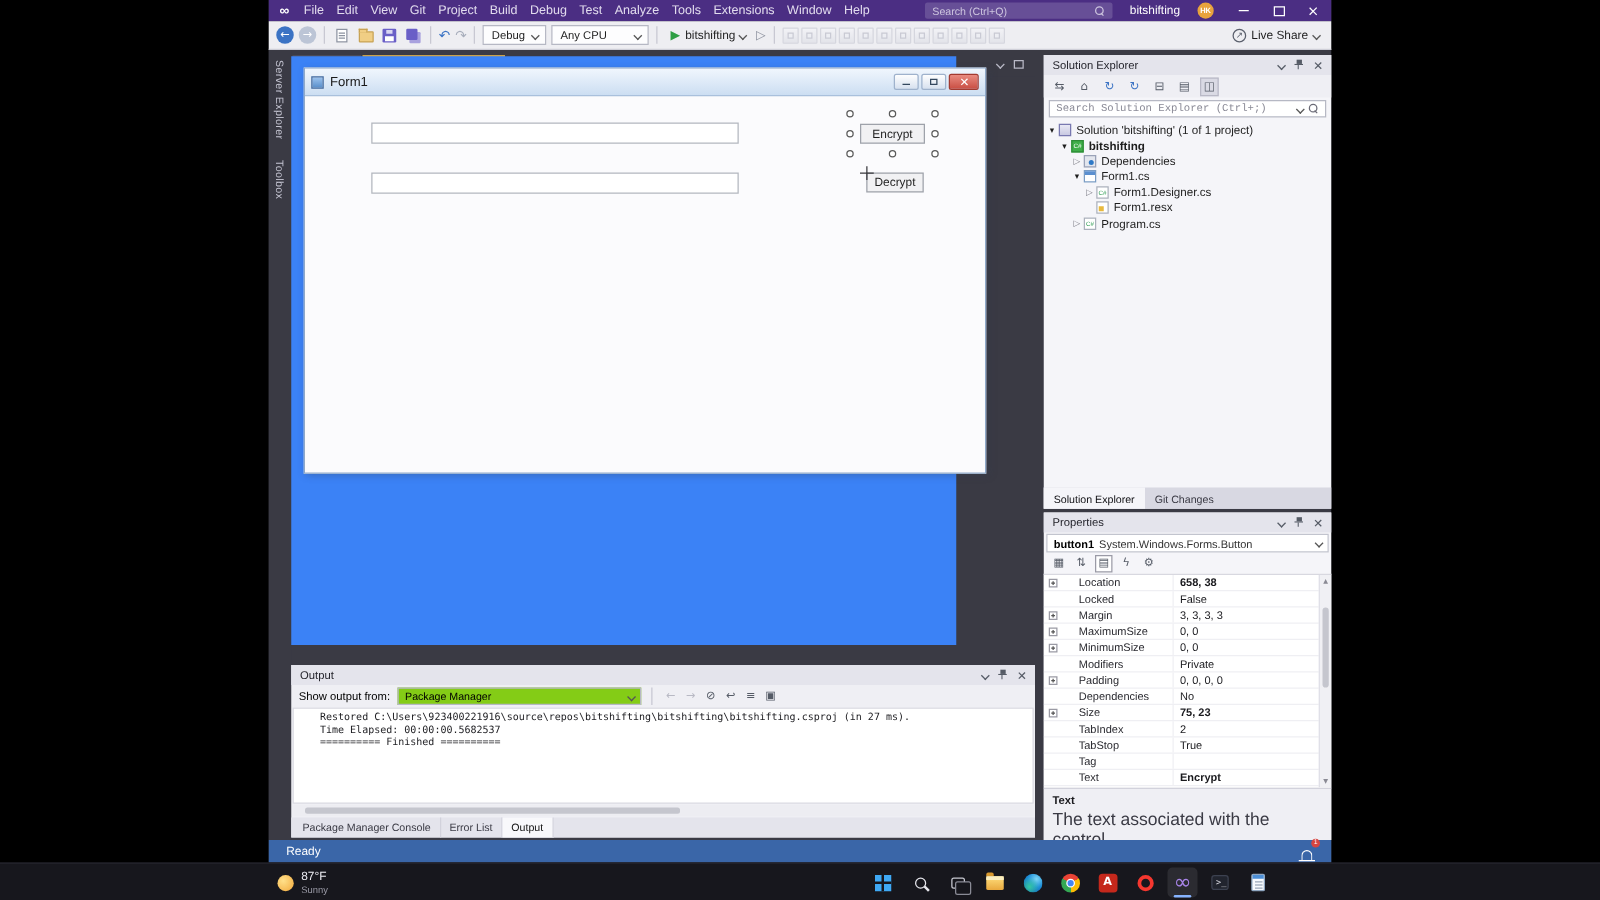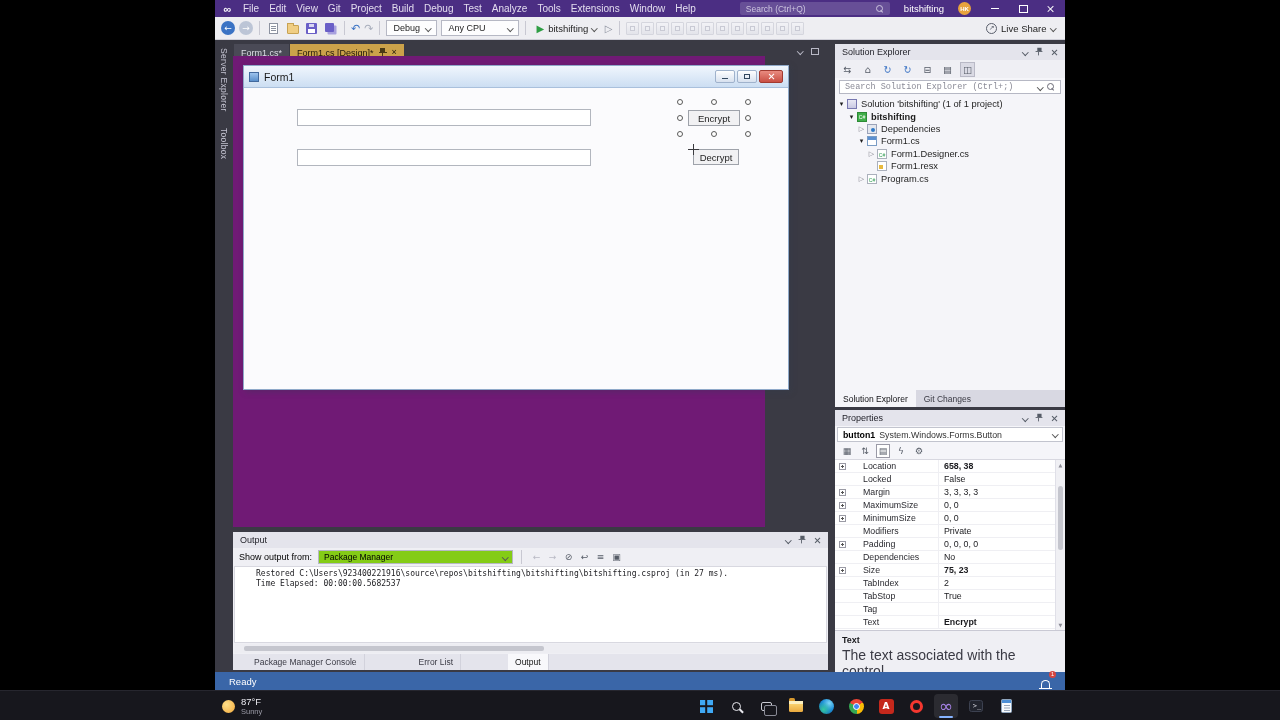--- a/index.html
+++ b/index.html
@@ -82,21 +82,21 @@
   .dtab-x{font-size:9px;line-height:1;}
   .ic-pin{width:8px;height:10px;position:relative;display:inline-block;
           background:linear-gradient(currentColor,currentColor) no-repeat 3.4px 5.4px / 1.2px 4px;}
   .ic-pin::before{content:"";position:absolute;left:1.5px;top:0;width:5px;height:4px;background:currentColor;}
   .ic-pin::after{content:"";position:absolute;left:0;top:4px;width:8px;height:1.2px;background:currentColor;}
   .dtab .ic-pin{color:#4A3A14;}
   .tab-right{margin-left:auto;display:flex;align-items:center;gap:9px;padding:0 9px 6px 0;color:#B9B9C6;}
   .sq-ic{width:8px;height:7px;border:1.2px solid currentColor;display:inline-block;}
 
   
-  .designer{position:absolute;left:18px;top:56px;width:532px;height:471px;background:#701a75;}
+  .designer{position:absolute;left:18px;top:45px;width:532px;height:471px;background:#3b82f6;}
   .form-win{position:absolute;left:10px;top:9px;width:546px;height:325px;background:#FBFBFD;
             border:1px solid #8FA9C9;box-shadow:2px 2px 6px rgba(50,60,80,.35);}
   .form-tb{height:22px;background:linear-gradient(#F0F6FD,#CCDEF2);border-bottom:1px solid #A9C0DC;
            display:flex;align-items:center;gap:5px;padding:0 5px;}
   .form-ic{width:10px;height:10px;background:linear-gradient(#9CC3EE,#5A8FCB);border:1px solid #41699E;flex:none;}
   .form-title{font-size:10.5px;color:#1A1A1A;}
   .form-btns{margin-left:auto;display:flex;gap:2px;}
   .fbtn{width:20px;height:13px;border:1px solid #9FB2CC;border-radius:2px;background:linear-gradient(#FEFEFE,#D7E1EF);
         display:flex;align-items:center;justify-content:center;color:#33475E;}
   .fbtn.close{background:linear-gradient(#E98B80,var(--close-red));border-color:#A23A30;color:#fff;width:24px;}
@@ -130,21 +130,21 @@
   .out-ctrl{height:18px;display:flex;align-items:center;gap:6px;padding:0 6px;font-size:9px;flex:none;}
   .out-dd{width:195px;height:14px;background:#84cc16;border:1px solid #B6B8C4;display:flex;align-items:center;
           justify-content:space-between;padding:0 5px;font-size:8.5px;}
   .out-icons{display:flex;gap:3px;align-items:center;}
   .oti{width:13px;height:13px;display:flex;align-items:center;justify-content:center;font-size:9px;color:#555B66;font-family:"DejaVu Sans",sans-serif;}
   .oti.dim{color:#B8B9C4;}
   .out-body{flex:1;background:#fff;border:1px solid #D8D8E0;margin:0 1px;font-family:"DejaVu Sans Mono",monospace;
             font-size:8px;line-height:10px;padding:2px 21px;color:#1B1B1F;white-space:pre;overflow:hidden;}
   .out-hsb{height:9px;margin:1px;background:#EDEDF2;position:relative;flex:none;}
   .out-hsb .thumb{position:absolute;left:10px;top:2px;width:300px;height:5px;background:#C5C6CE;border-radius:2px;}
-  .out-tabs{height:16px;display:flex;background:#E4E4EC;padding-left:14px;flex:none;gap:47px;}
+  .out-tabs{height:16px;display:flex;background:#E4E4EC;padding-left:2px;flex:none;}
   .otab{font-size:8.5px;padding:0 7px;display:flex;align-items:center;color:#3A3A44;border-right:1px solid #D2D2DC;}
   .otab.active{background:#F8F8FB;color:#111;}
 
   
   .rpanel{position:absolute;left:620px;top:44px;width:230px;height:628px;}
   .se{position:absolute;left:0;right:0;top:0;height:363px;background:var(--panel-bg);display:flex;flex-direction:column;}
   .se-tools{height:18px;display:flex;align-items:center;gap:5px;padding:0 5px;background:#EFEFF4;flex:none;}
   .se-ti{width:15px;height:15px;display:flex;align-items:center;justify-content:center;font-size:9.5px;color:#555B66;font-family:"DejaVu Sans",sans-serif;}
   .se-ti.blue{color:#3B73C4;}
   .se-ti.hl{background:#DADAE4;border:1px solid #B9B9C6;}
@@ -416,21 +416,21 @@
         <span class="tsep"></span>
         <div class="out-icons">
             <span class="oti dim">←</span>
             <span class="oti dim">→</span>
             <span class="oti">⊘</span>
             <span class="oti">↩</span>
             <span class="oti">≡</span>
             <span class="oti">▣</span>
           </div>
       </div>
-      <div class="out-body"><div class="oline">Restored C:\Users\923400221916\source\repos\bitshifting\bitshifting\bitshifting.csproj (in 27 ms).</div><div class="oline">Time Elapsed: 00:00:00.5682537</div></div>
+      <div class="out-body"><div class="oline">Restored C:\Users\923400221916\source\repos\bitshifting\bitshifting\bitshifting.csproj (in 27 ms).</div><div class="oline">Time Elapsed: 00:00:00.5682537</div><div class="oline">========== Finished ==========</div></div>
       <div class="out-hsb">
         <span class="thumb"></span>
       </div>
       <div class="out-tabs">
           <div class="otab">Package Manager Console</div>
           <div class="otab">Error List</div>
           <div class="otab active">Output</div>
         </div>
     </div>
 

